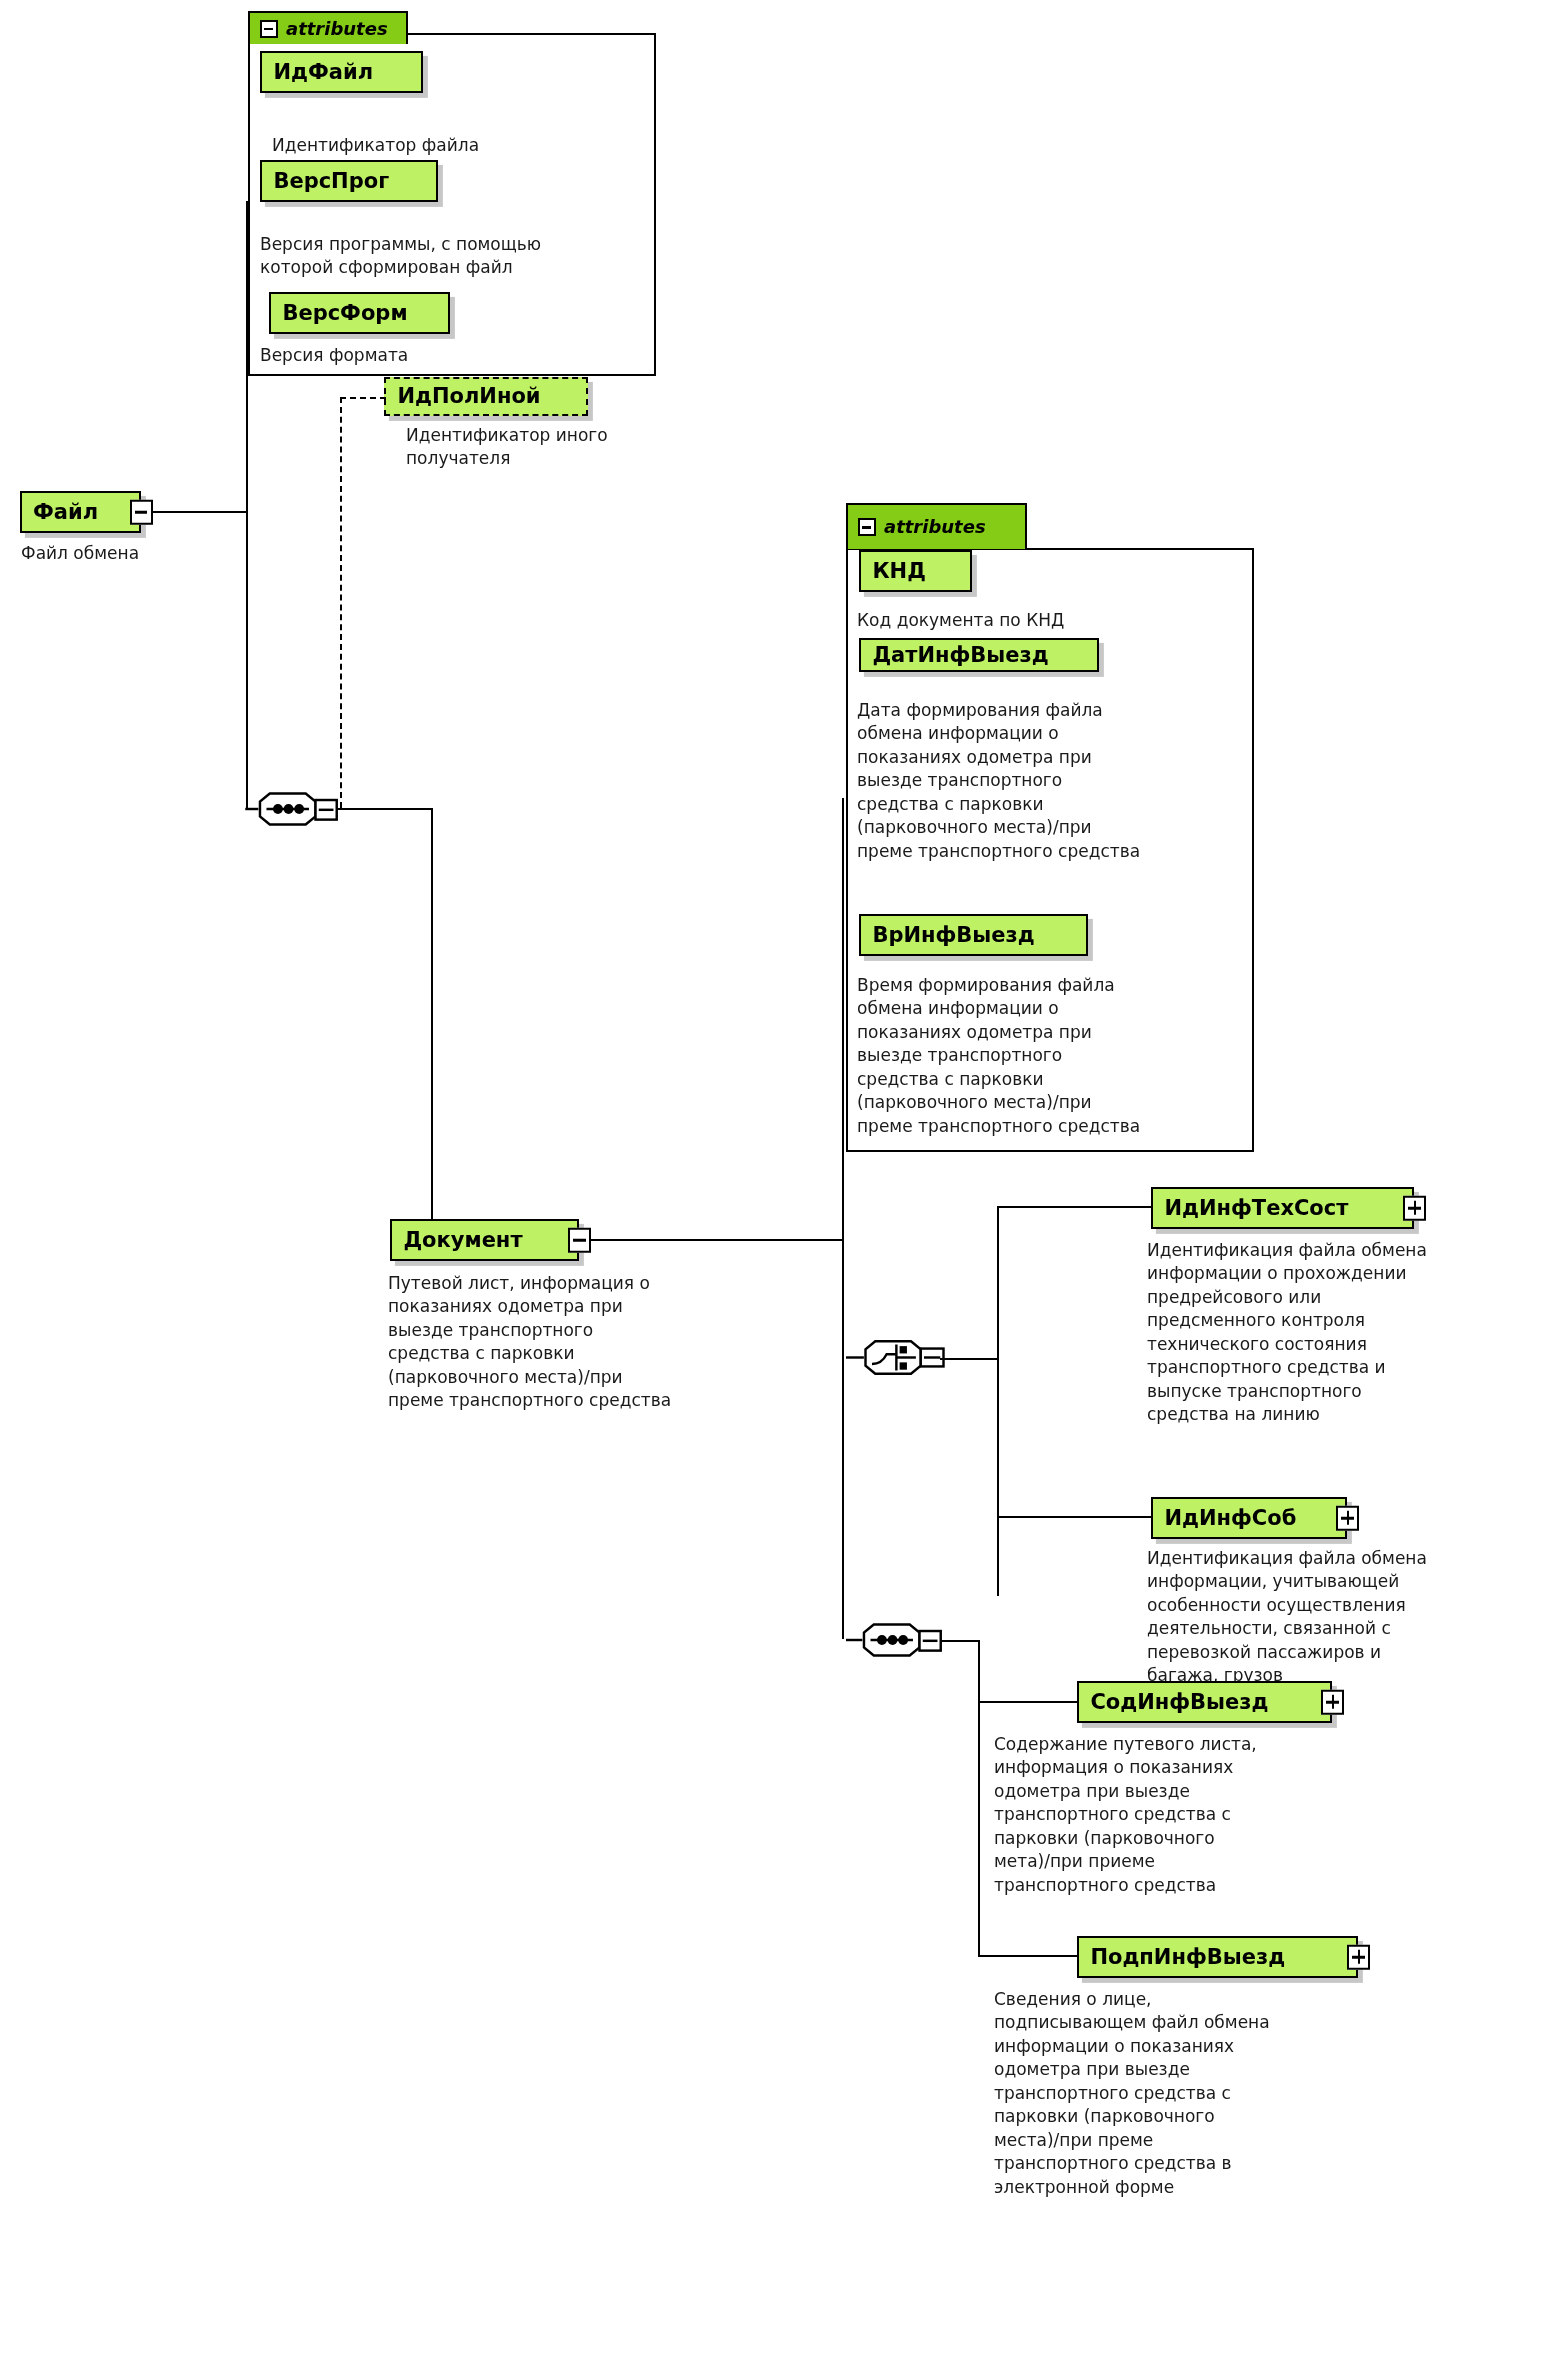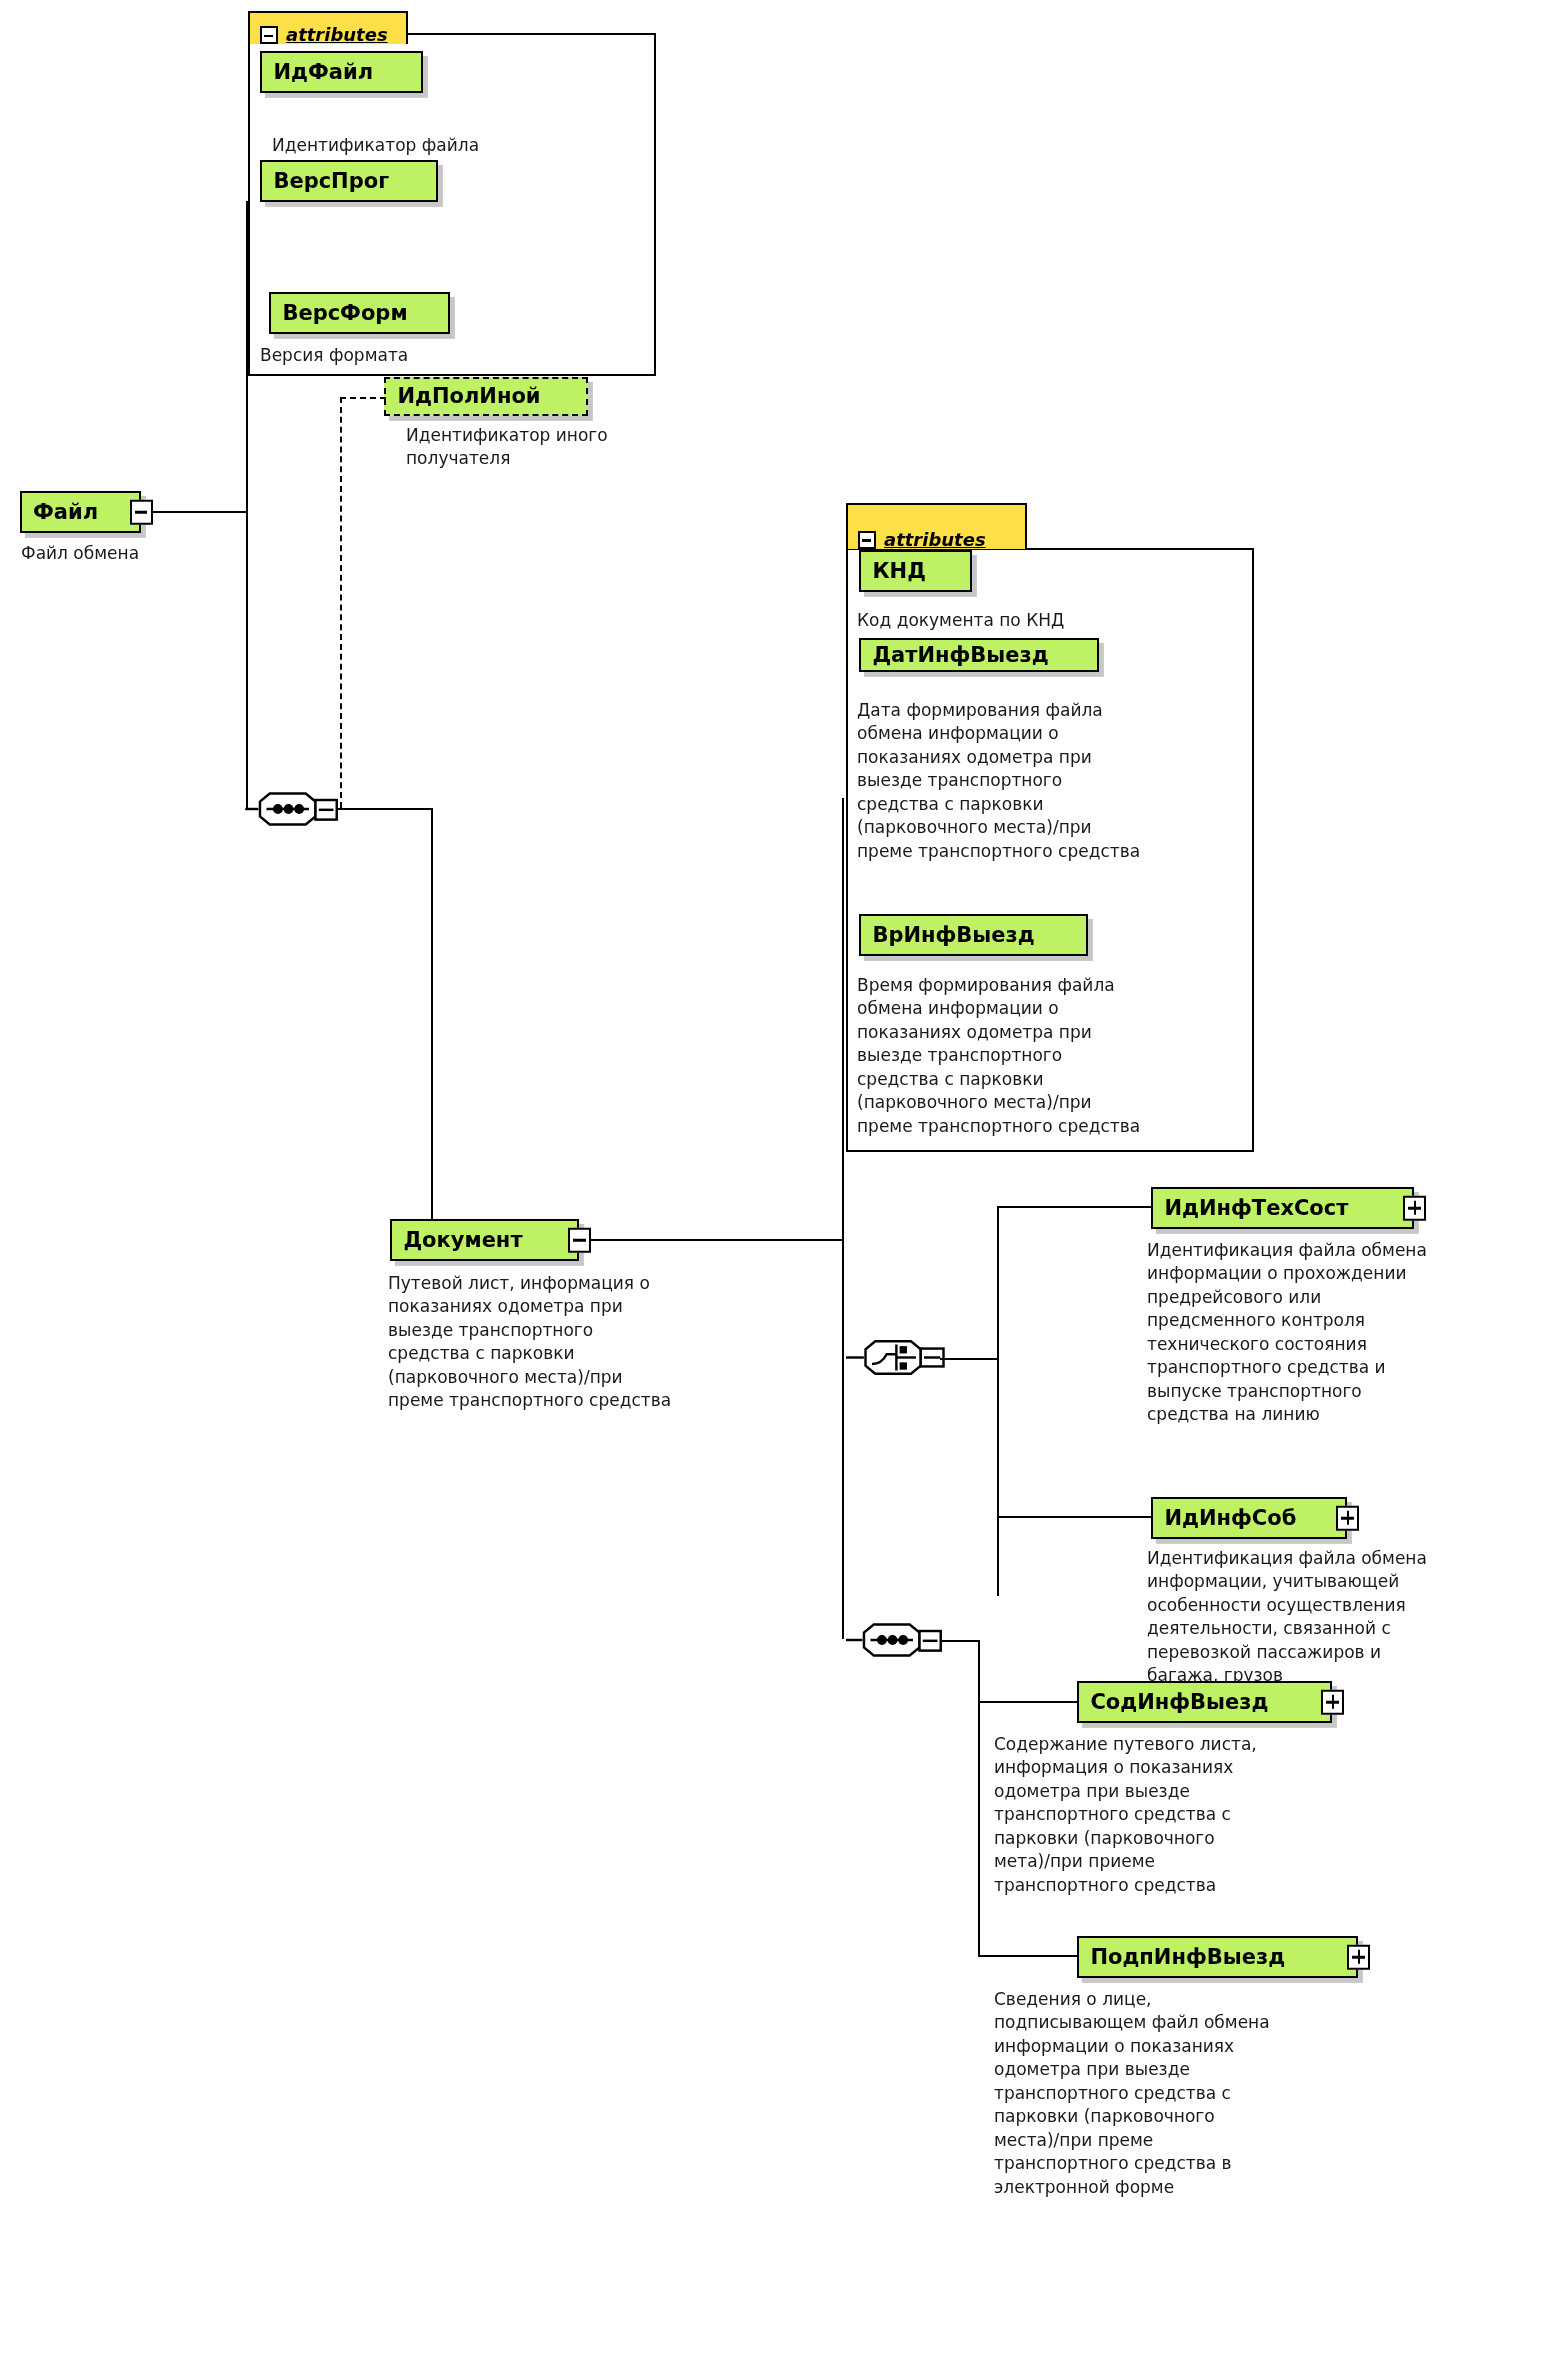--- a/index.html
+++ b/index.html
@@ -84,27 +84,26 @@
     position: absolute;
     box-sizing: border-box;
     border: 2.4px solid #000000;
     background: #ffffff;
   }
   .attrtab {
     position: absolute;
     box-sizing: border-box;
     border: 2.4px solid #000000;
     border-bottom: none;
-    background: #fde047;
+    background: #84cc16;
     display: flex;
-    align-items: flex-end;
+    align-items: center;
     gap: 8.2px;
     padding-left: 9.8px;
     height: 33px;
-    text-decoration: underline;
   }
   .attrtab-label {
     font-size: 18px;
     font-style: italic;
     font-weight: bold;
     color: #000000;
     line-height: 1;
   }
   .minusbox {
     width: 18px;
@@ -162,20 +161,22 @@
   </div>
 
   <div class="node" style="left:260px; top:51px; width:163px; height:42px;">
     <span class="node-label">ИдФайл</span>
   </div>
   <div class="doc" style="left:272px; top:134px; width:359px;">Идентификатор файла</div>
 
   <div class="node" style="left:260px; top:160px; width:178px; height:42px;">
     <span class="node-label">ВерсПрог</span>
   </div>
+  <div class="doc" style="left:260px; top:233px; width:367px;">Версия программы, с помощью
+которой сформирован файл</div>
 
   <div class="node" style="left:269px; top:292px; width:181px; height:42px;">
     <span class="node-label">ВерсФорм</span>
   </div>
   <div class="doc" style="left:260px; top:344px; width:351px;">Версия формата</div>
 
   <div class="node" style="left:19.6px; top:491px; width:121px; height:42px;">
     <span class="node-label">Файл</span>
     <span class="toggle">
       <span class="h"></span>

